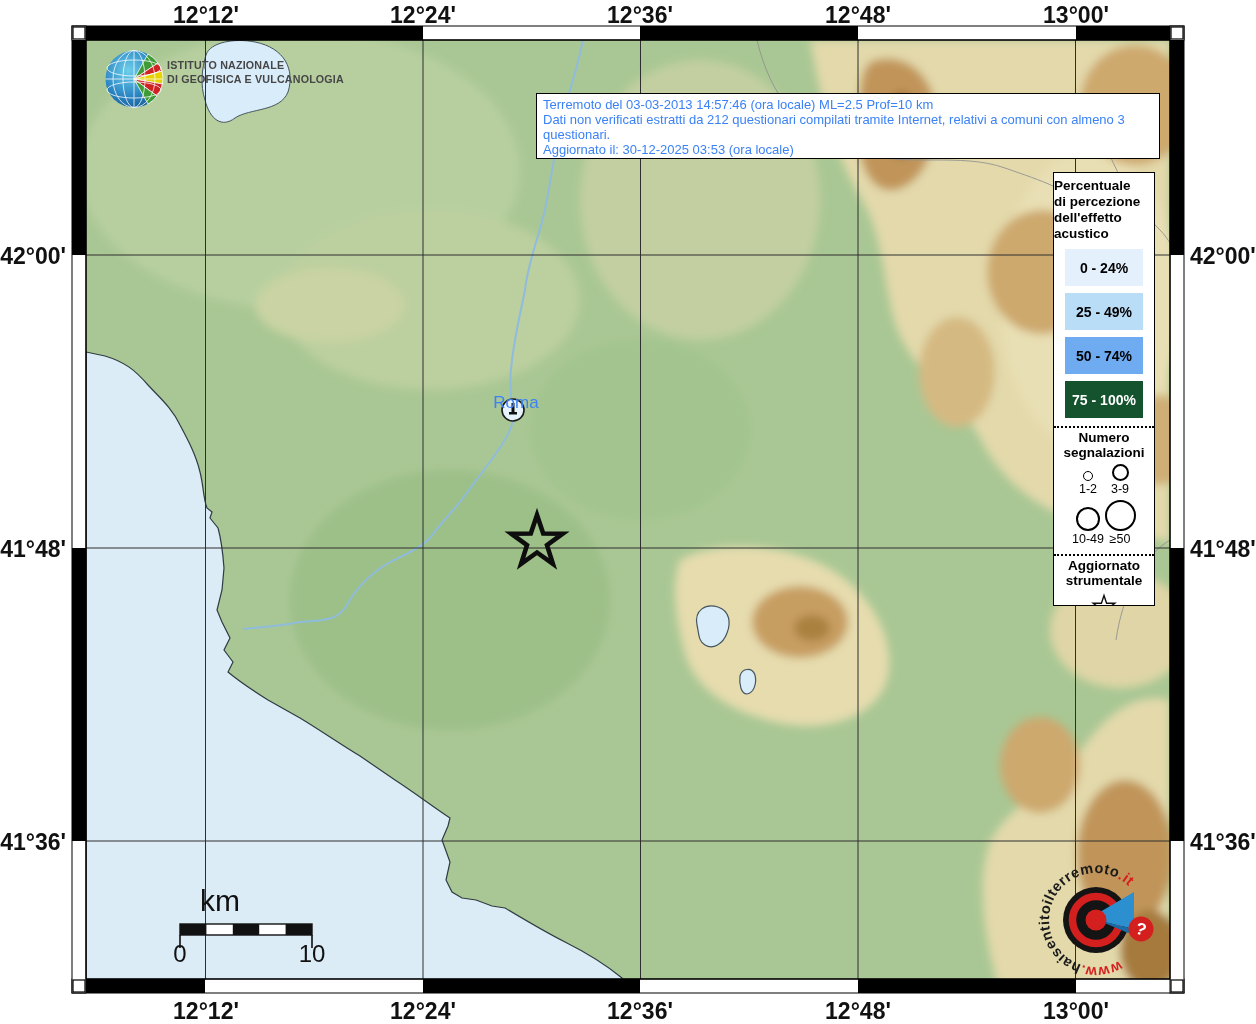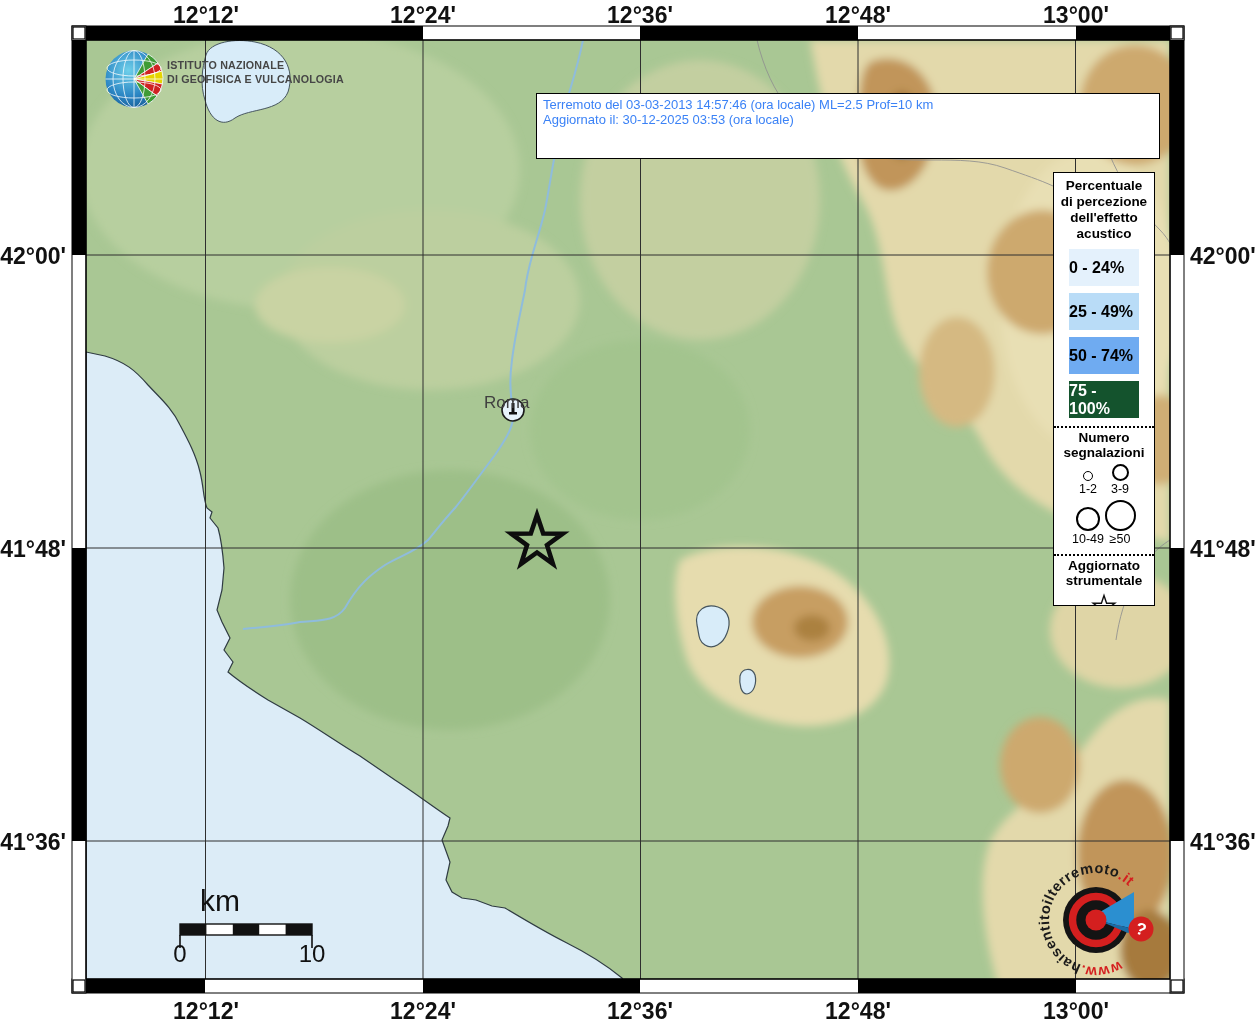--- a/index.html
+++ b/index.html
@@ -7,36 +7,36 @@
          font-family:"Liberation Sans", sans-serif;}
   .abs{position:absolute;}
   .axis-label{position:absolute;font-size:23px;color:#111;text-align:center;white-space:nowrap;font-weight:bold;}
   .axis-left{text-align:right;}
   .axis-right{text-align:left;}
   #infobox{position:absolute;left:536px;top:45px;width:624px;height:66px;background:#fff;
            border:1px solid #000;box-sizing:border-box;padding:3px 6px;font-size:13px;
            line-height:15px;color:#3b82f6;margin-top:48px;}
   #legend{position:absolute;left:1053px;top:172px;width:102px;height:434px;background:#fff;
           border:1.6px solid #000;box-sizing:border-box;overflow:hidden;}
-  .leg-title{font-weight:bold;font-size:13.5px;line-height:16px;text-align:center;margin-top:5px;}
-  .swatch{width:70px;height:37px;margin:7px auto 0 auto;display:flex;align-items:center;
-          justify-content:flex-start;font-weight:bold;font-size:16px;}
+  .leg-title{font-weight:bold;font-size:13.5px;line-height:16px;margin-top:5px;}
+  .swatch{width:78px;height:37px;margin:7px auto 0 auto;display:flex;align-items:center;
+          justify-content:center;font-weight:bold;font-size:14px;}
   .dotted{border-top:2px dotted #000;width:100%;margin-top:8px;}
   .leg-sub{font-weight:bold;font-size:13.5px;line-height:15px;text-align:center;margin-top:2px;}
   .circ-row{display:flex;justify-content:space-around;align-items:flex-end;margin-top:4px;padding:0 18px;}
   .circ-cell{display:flex;flex-direction:column;align-items:center;width:44px;}
   .circ{border-radius:50%;background:#fff;}
   .c1{width:8px;height:8px;border:1.8px solid #000;}
   .c2{width:13px;height:13px;border:2px solid #000;}
   .c3{width:20px;height:20px;border:2.2px solid #000;}
   .c4{width:27px;height:27px;border:2.4px solid #000;}
   .circ-label{font-size:12.5px;margin-top:1px;}
   .leg-star{display:block;margin:4px auto 0 auto;}
-  #roma-label{position:absolute;left:484px;top:393px;width:64px;text-align:left;
-              font-size:17px;color:#404040;}
+  #roma-label{position:absolute;left:484px;top:393px;width:64px;text-align:center;
+              font-size:17px;color:#3b82f6;}
   #km-label{position:absolute;left:200px;top:884px;width:94px;font-size:30px;color:#111;}
   .scale-num{position:absolute;top:940px;font-size:24px;color:#111;text-align:center;}
   #ingv-text{position:absolute;left:167px;top:59px;font-size:11.5px;font-weight:bold;
              color:#464646;line-height:13.5px;transform:scaleX(.93);transform-origin:left top;
              letter-spacing:.2px;}
 </style>
 </head>
 <body>
 
 <div id="stage">
@@ -230,20 +230,21 @@
   <div class="axis-label axis-right" style="left:1190px;top:536px;width:66px;">41°48'</div>
   <div class="axis-label axis-right" style="left:1190px;top:829px;width:66px;">41°36'</div>
 
   <div id="ingv-text">
     <div>ISTITUTO NAZIONALE</div>
     <div>DI GEOFISICA E VULCANOLOGIA</div>
   </div>
 
   <div id="infobox">
     <div>Terremoto del 03-03-2013 14:57:46 (ora locale) ML=2.5 Prof=10 km</div>
+    <div>Dati non verificati estratti da 212 questionari compilati tramite Internet, relativi a comuni con almeno 3 questionari.</div>
     <div>Aggiornato il: 30-12-2025 03:53 (ora locale)</div>
   </div>
 
   <div id="legend">
     <div class="leg-title">
       <div>Percentuale</div>
       <div>di percezione</div>
       <div>dell'effetto</div>
       <div>acustico</div>
     </div>

